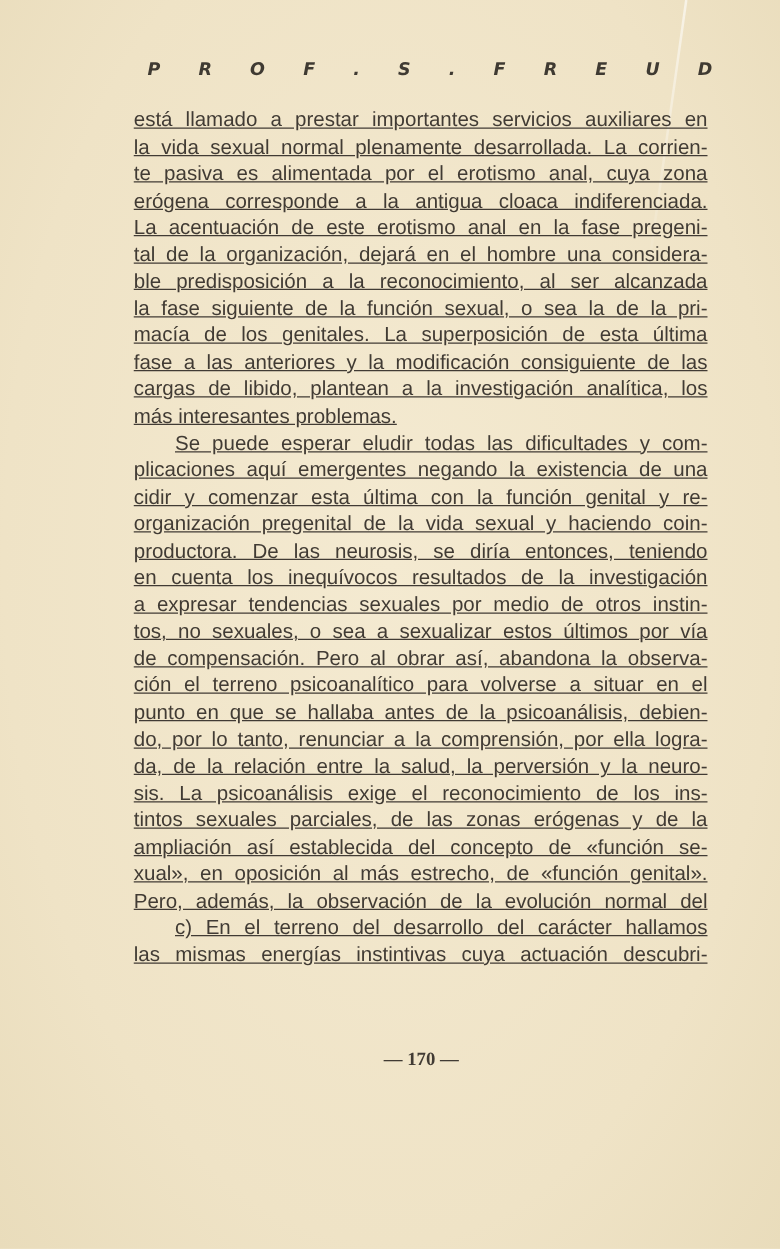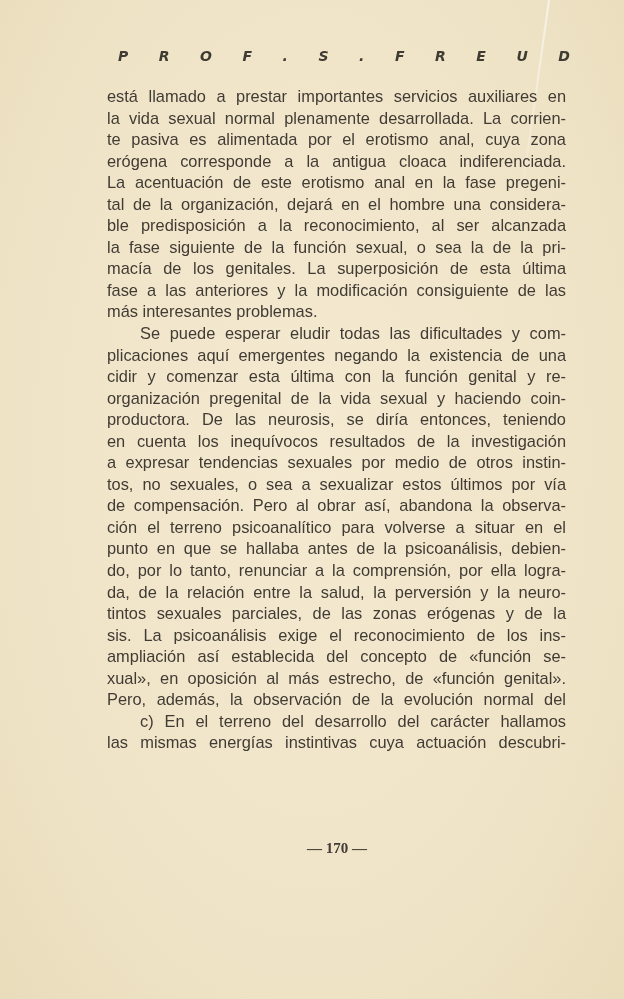--- a/index.html
+++ b/index.html
@@ -21,21 +21,21 @@
   .running-head {
     position: absolute; left: 118px; top: 48px; width: 452px;
     display: flex; justify-content: space-between;
     font-family: "DejaVu Sans", sans-serif; font-style: italic; font-weight: bold;
     font-size: 14px; color: #3f3a32; letter-spacing: 0;
   }
   .running-head span { display: inline-block; }
   .body-text {
     position: absolute; left: 107px; top: 86px; width: 459px;
     font-family: "Liberation Sans", sans-serif;
-    font-size: 16.4px; line-height: 21.55px; color: #413b34;
+    font-size: 16.4px; line-height: 21.55px; color: #413b34; text-decoration: underline;
   }
   .line {
     display: block; white-space: nowrap;
     text-align: justify; text-align-last: justify;
     height: 21.55px;
   }
   .line.last { text-align-last: left; }
   .line.indent { padding-left: 33px; }
   .page-number {
     position: absolute; left: 0; top: 840px; width: 674px; text-align: center;
@@ -69,38 +69,39 @@
       <span class="line">está llamado a prestar importantes servicios auxiliares en</span>
       <span class="line">la vida sexual normal plenamente desarrollada. La corrien-</span>
       <span class="line">te pasiva es alimentada por el erotismo anal, cuya zona</span>
       <span class="line">erógena corresponde a la antigua cloaca indiferenciada.</span>
       <span class="line">La acentuación de este erotismo anal en la fase pregeni-</span>
       <span class="line">tal de la organización, dejará en el hombre una considera-</span>
       <span class="line">ble predisposición a la reconocimiento, al ser alcanzada</span>
       <span class="line">la fase siguiente de la función sexual, o sea la de la pri-</span>
       <span class="line">macía de los genitales. La superposición de esta última</span>
       <span class="line">fase a las anteriores y la modificación consiguiente de las</span>
+      <span class="line">cargas de libido, plantean a la investigación analítica, los</span>
       <span class="line last">más interesantes problemas.</span>
     </div>
     <div class="paragraph">
       <span class="line indent">Se puede esperar eludir todas las dificultades y com-</span>
       <span class="line">plicaciones aquí emergentes negando la existencia de una</span>
       <span class="line">cidir y comenzar esta última con la función genital y re-</span>
       <span class="line">organización pregenital de la vida sexual y haciendo coin-</span>
       <span class="line">productora. De las neurosis, se diría entonces, teniendo</span>
       <span class="line">en cuenta los inequívocos resultados de la investigación</span>
       <span class="line">a expresar tendencias sexuales por medio de otros instin-</span>
       <span class="line">tos, no sexuales, o sea a sexualizar estos últimos por vía</span>
       <span class="line">de compensación. Pero al obrar así, abandona la observa-</span>
       <span class="line">ción el terreno psicoanalítico para volverse a situar en el</span>
       <span class="line">punto en que se hallaba antes de la psicoanálisis, debien-</span>
       <span class="line">do, por lo tanto, renunciar a la comprensión, por ella logra-</span>
       <span class="line">da, de la relación entre la salud, la perversión y la neuro-</span>
+      <span class="line">sis. La psicoanálisis exige el reconocimiento de los ins-</span>
       <span class="line">tintos sexuales parciales, de las zonas erógenas y de la</span>
-      <span class="line">sis. La psicoanálisis exige el reconocimiento de los ins-</span>
       <span class="line">ampliación así establecida del concepto de «función se-</span>
       <span class="line">xual», en oposición al más estrecho, de «función genital».</span>
       <span class="line">Pero, además, la observación de la evolución normal del</span>
     </div>
     <div class="paragraph">
       <span class="line indent">c)  En el terreno del desarrollo del carácter hallamos</span>
       <span class="line">las mismas energías instintivas cuya actuación descubri-</span>
     </div>
   </div>
 

